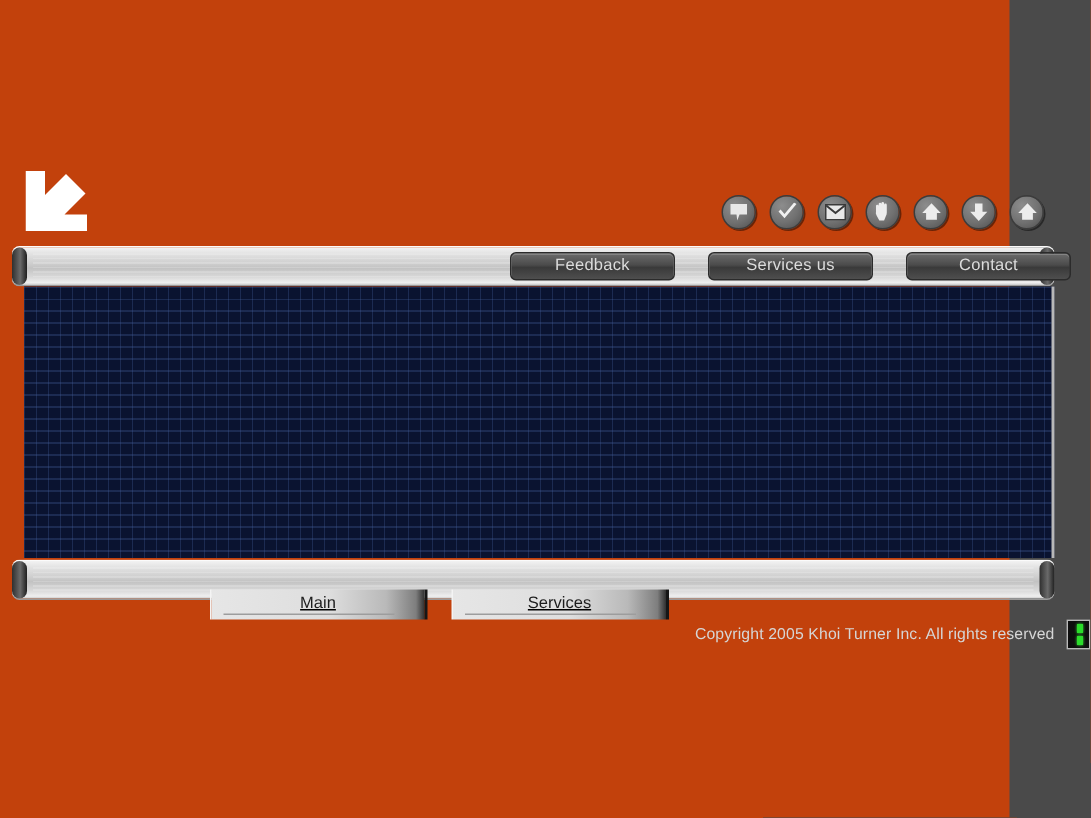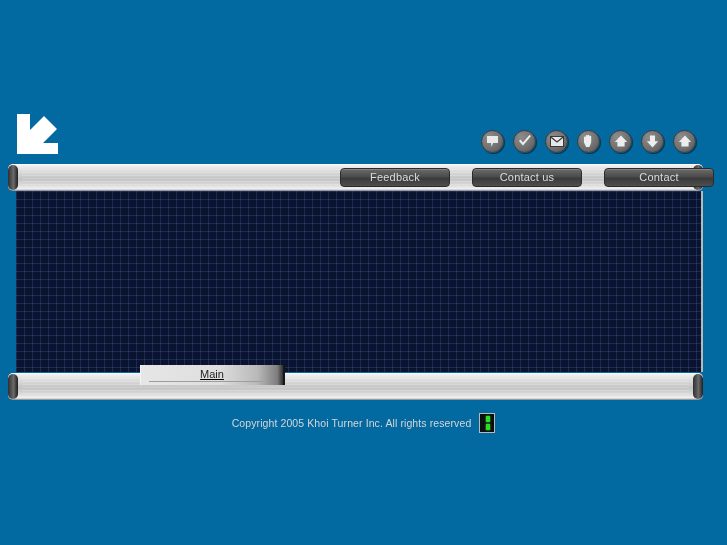--- a/index.html
+++ b/index.html
@@ -11,23 +11,23 @@
     width: 727px;
     height: 545px;
     overflow: hidden;
     font-family: "Liberation Sans", sans-serif;
     position: relative;
   }
 
   #page {
     position: absolute;
     left: 0; top: 0;
-    width: 727px;
+    width: 673px;
     height: 545px;
-    background: #0369a1;
+    background: #c2410c;
   }
 
   
   .logo {
     position: absolute;
     left: 17px;
     top: 114px;
     width: 44px;
     height: 40px;
   }
@@ -127,21 +127,21 @@
     line-height: 17px;
     text-align: center;
     box-sizing: border-box;
     letter-spacing: 0.2px;
   }
 
   
   .bottom-nav {
     position: absolute;
     left: 140px;
-    top: 365px;
+    top: 393px;
     height: 20px;
     display: flex;
     gap: 16px;
     z-index: 5;
     text-decoration: underline;
   }
   .plate {
     position: relative;
     width: 145px;
     height: 20px;
@@ -182,21 +182,21 @@
   }
 
   
   .footer {
     position: absolute;
     left: 0;
     top: 413px;
     width: 727px;
     display: flex;
     align-items: center;
-    justify-content: center;
+    justify-content: flex-end;
     gap: 8px;
   }
   .copyright {
     color: #d6d6d6;
     font-size: 10.5px;
     letter-spacing: 0.1px;
     white-space: nowrap;
   }
   .led-box {
     width: 16px;
@@ -275,34 +275,35 @@
   </div>
 
   <div class="bar bar-top">
     <div class="bar-lines"></div>
     <div class="cap cap-left"></div>
     <div class="cap cap-right"></div>
   </div>
 
   <div class="top-nav">
     <div class="pill">Feedback</div>
-    <div class="pill">Contact us</div>
+    <div class="pill">Services us</div>
     <div class="pill">Contact</div>
   </div>
 
   <div class="content"></div>
 
   <div class="bar bar-bottom">
     <div class="bar-lines"></div>
     <div class="cap cap-left"></div>
     <div class="cap cap-right"></div>
   </div>
 
   <div class="bottom-nav">
     <div class="plate">Main</div>
+    <div class="plate">Services</div>
   </div>
 
   <div class="footer">
     <span class="copyright">Copyright 2005 Khoi Turner Inc. All rights reserved</span>
     <span class="led-box">
       <span class="led led-a"></span>
       <span class="led led-b"></span>
     </span>
   </div>
 

